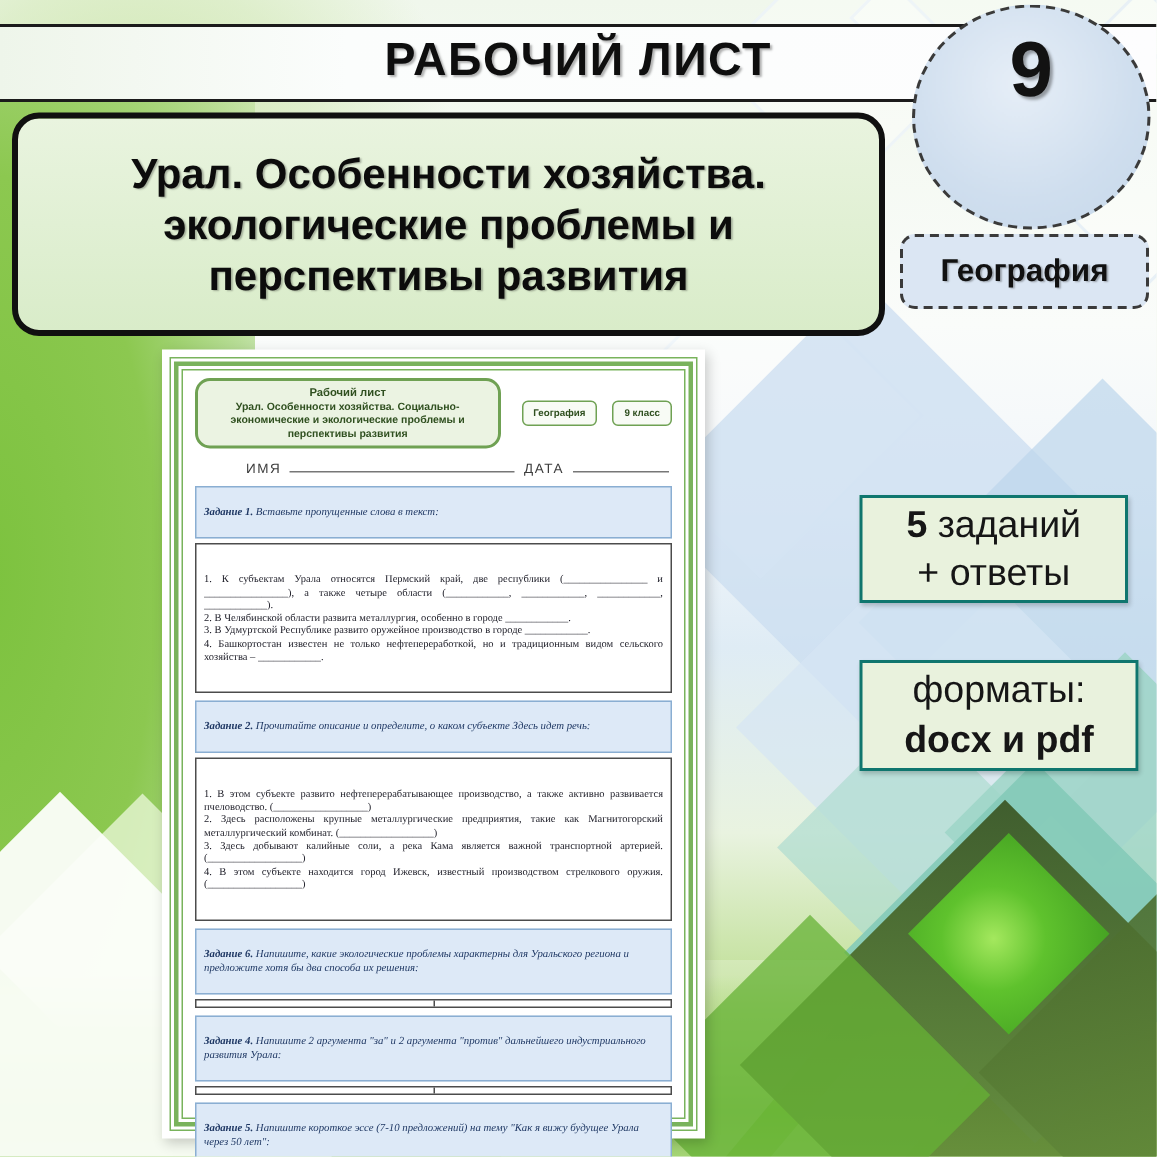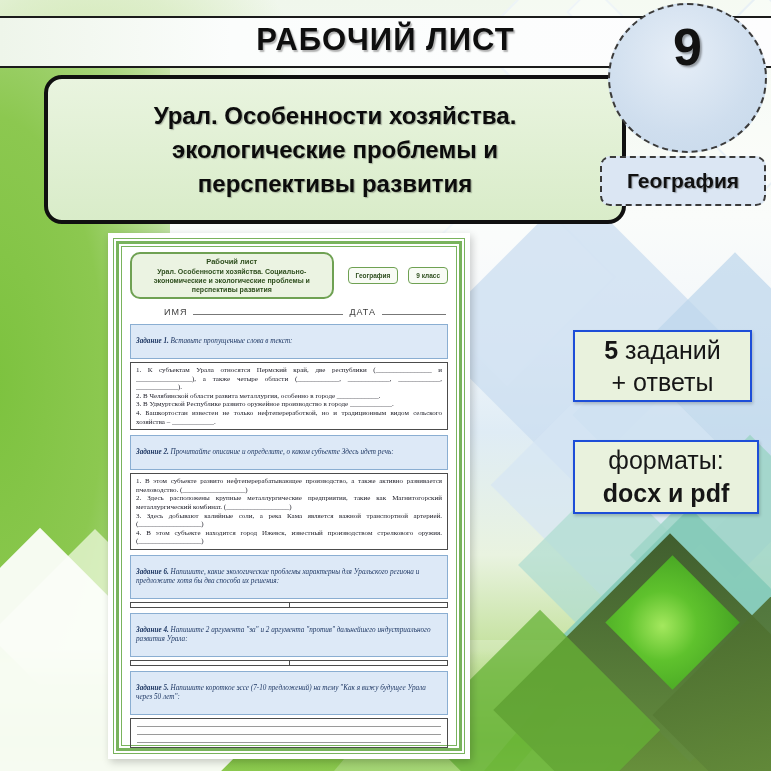--- a/index.html
+++ b/index.html
@@ -39,41 +39,41 @@
         border-top:2px solid #1b1b1b;border-bottom:2px solid #1b1b1b;z-index:2;}
   #main-title{left:0;top:16px;width:771px;height:48px;line-height:48px;text-align:center;z-index:3;
         font-size:31px;font-weight:bold;letter-spacing:1px;color:#0e0e0e;
         text-shadow:1.5px 1.5px 1.5px rgba(0,0,0,0.3);}
 
   
   #topic-box{left:8px;top:75px;width:574px;height:141px;z-index:3;
         background:linear-gradient(180deg,#e9f4df 0%,#d9ecc9 100%);
         border:4px solid #101010;border-radius:18px;
         display:flex;flex-direction:column;justify-content:center;text-align:center;
-        font-size:24px;font-weight:bold;color:#0c0c0c;line-height:34px;
-        text-shadow:1.2px 1.2px 1.2px rgba(0,0,0,0.28);margin-left:36px;}
+        font-size:28px;font-weight:bold;color:#0c0c0c;line-height:34px;
+        text-shadow:1.2px 1.2px 1.2px rgba(0,0,0,0.28);}
 
   
   #grade-ellipse{left:608px;top:3px;width:155px;height:146px;z-index:4;
         border:2px dashed #3a3a3a;border-radius:50%;
         background:radial-gradient(circle at 45% 35%,#e6eef7 0%,#cfdeee 60%,#c6d8ea 100%);
         text-align:center;}
   #grade-ellipse .num{display:block;margin-top:14px;font-size:52px;font-weight:bold;color:#121212;line-height:56px;
         text-shadow:2px 2px 2px rgba(0,0,0,0.35);}
   #grade-ellipse .word{display:block;font-size:25px;color:#1c1c1c;line-height:28px;
         text-shadow:1.5px 1.5px 1.5px rgba(0,0,0,0.3);}
 
   
   #subject-badge{left:600px;top:156px;width:162px;height:46px;z-index:3;
         border:2px dashed #3a3a3a;border-radius:10px;background:#dbe6f3;
         line-height:46px;text-align:center;font-size:21px;font-weight:bold;color:#111;
         text-shadow:1.2px 1.2px 1.2px rgba(0,0,0,0.3);}
 
   
-  .info-box{left:573px;z-index:3;background:#e9f2dd;border:2px solid #1d4ed8;
+  .info-box{left:573px;z-index:3;background:#e9f2dd;border:2px solid #0f766e;
         text-align:center;color:#161616;box-shadow:1px 2px 3px rgba(0,0,0,0.2);}
   #features-box{top:330px;width:175px;height:66px;font-size:25px;line-height:32px;padding-top:2px;}
   #formats-box{top:440px;width:182px;height:68px;font-size:25px;line-height:33px;padding-top:2px;}
   .bold{font-weight:bold;}
 
   
   #page{left:108px;top:233px;width:362px;height:526px;background:#fff;z-index:3;
         box-shadow:2px 3px 8px rgba(0,0,0,0.2);box-sizing:border-box;padding:5px;}
   #page *{box-sizing:border-box;}
   .f1{height:100%;border:1px solid #79b35c;padding:2px;}
@@ -92,21 +92,21 @@
   .ws-name-row{display:flex;align-items:flex-start;font-size:9px;color:#3c3c3c;
         margin:8px 2px 2px 34px;letter-spacing:1px;}
   .fill-line{flex:1;border-bottom:1px solid #777;margin:0 6px 1px 6px;height:8px;}
   .date-line{width:64px;border-bottom:1px solid #777;margin:0 0 1px 6px;height:8px;}
 
   .task-head{border:1px solid #8aaed2;background:#dde9f7;color:#1f3864;
         font-family:"Liberation Serif",serif;font-style:italic;font-size:7.2px;line-height:9px;
         padding:12px 5px;margin-top:5px;}
   .task-head .tl{font-weight:bold;}
   .task-body{border:1.5px solid #4c4c4c;font-family:"Liberation Serif",serif;font-size:7px;
-        line-height:8.6px;color:#21212b;padding:3px 5px;margin-top:3px;text-align:justify;
+        line-height:8.6px;color:#21212b;padding:19px 5px;margin-top:3px;text-align:justify;
         overflow-wrap:break-word;}
   .ruled{border:1.5px solid #4c4c4c;margin-top:3px;display:flex;}
   .ruled .col{flex:1;background:repeating-linear-gradient(to bottom,transparent 0 7px,#9a9a9a 7px 8px);
         background-clip:content-box;padding:2px 6px;}
   .ruled .col.right{border-left:1px solid #4c4c4c;}
   .h-t3{height:50px;} .h-t4{height:44px;}
   .t5{flex:1;min-height:30px;}
 </style>
 </head>
 <body>

